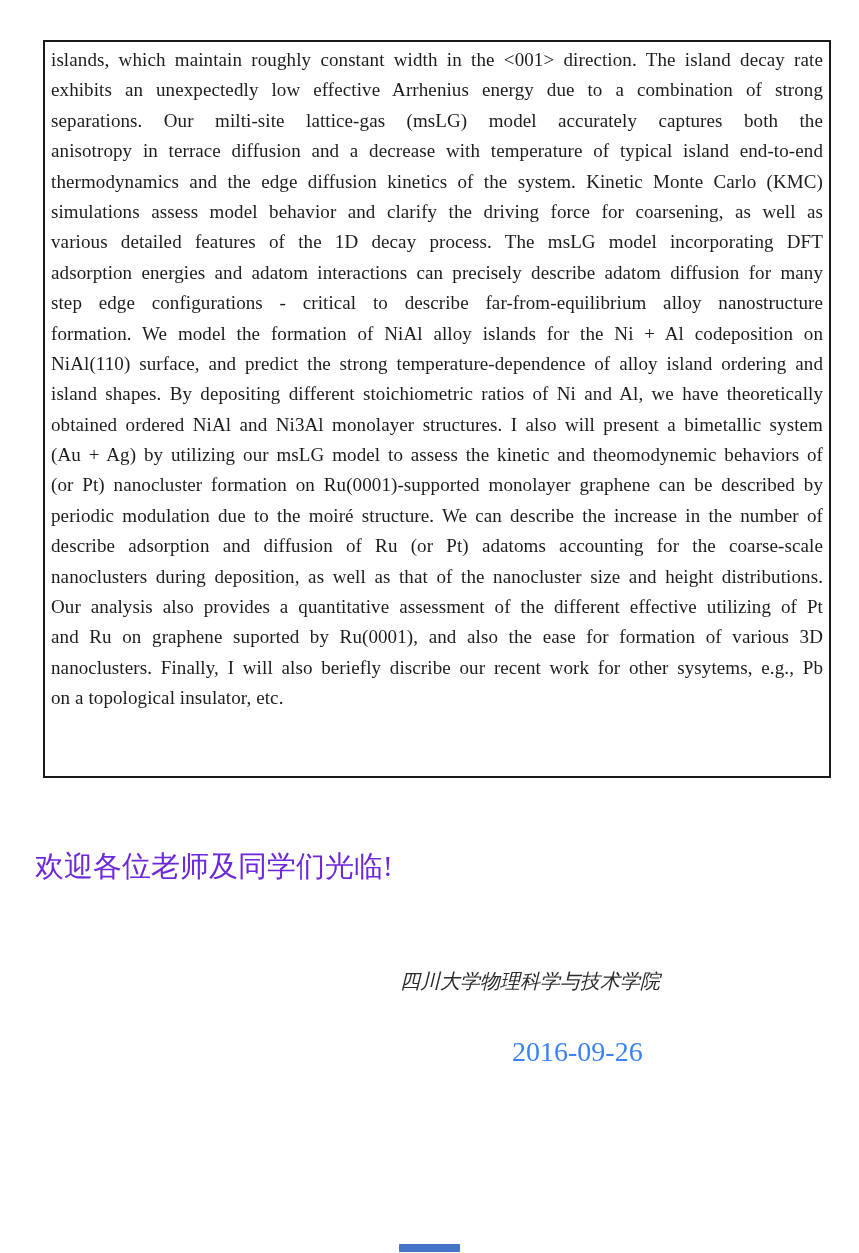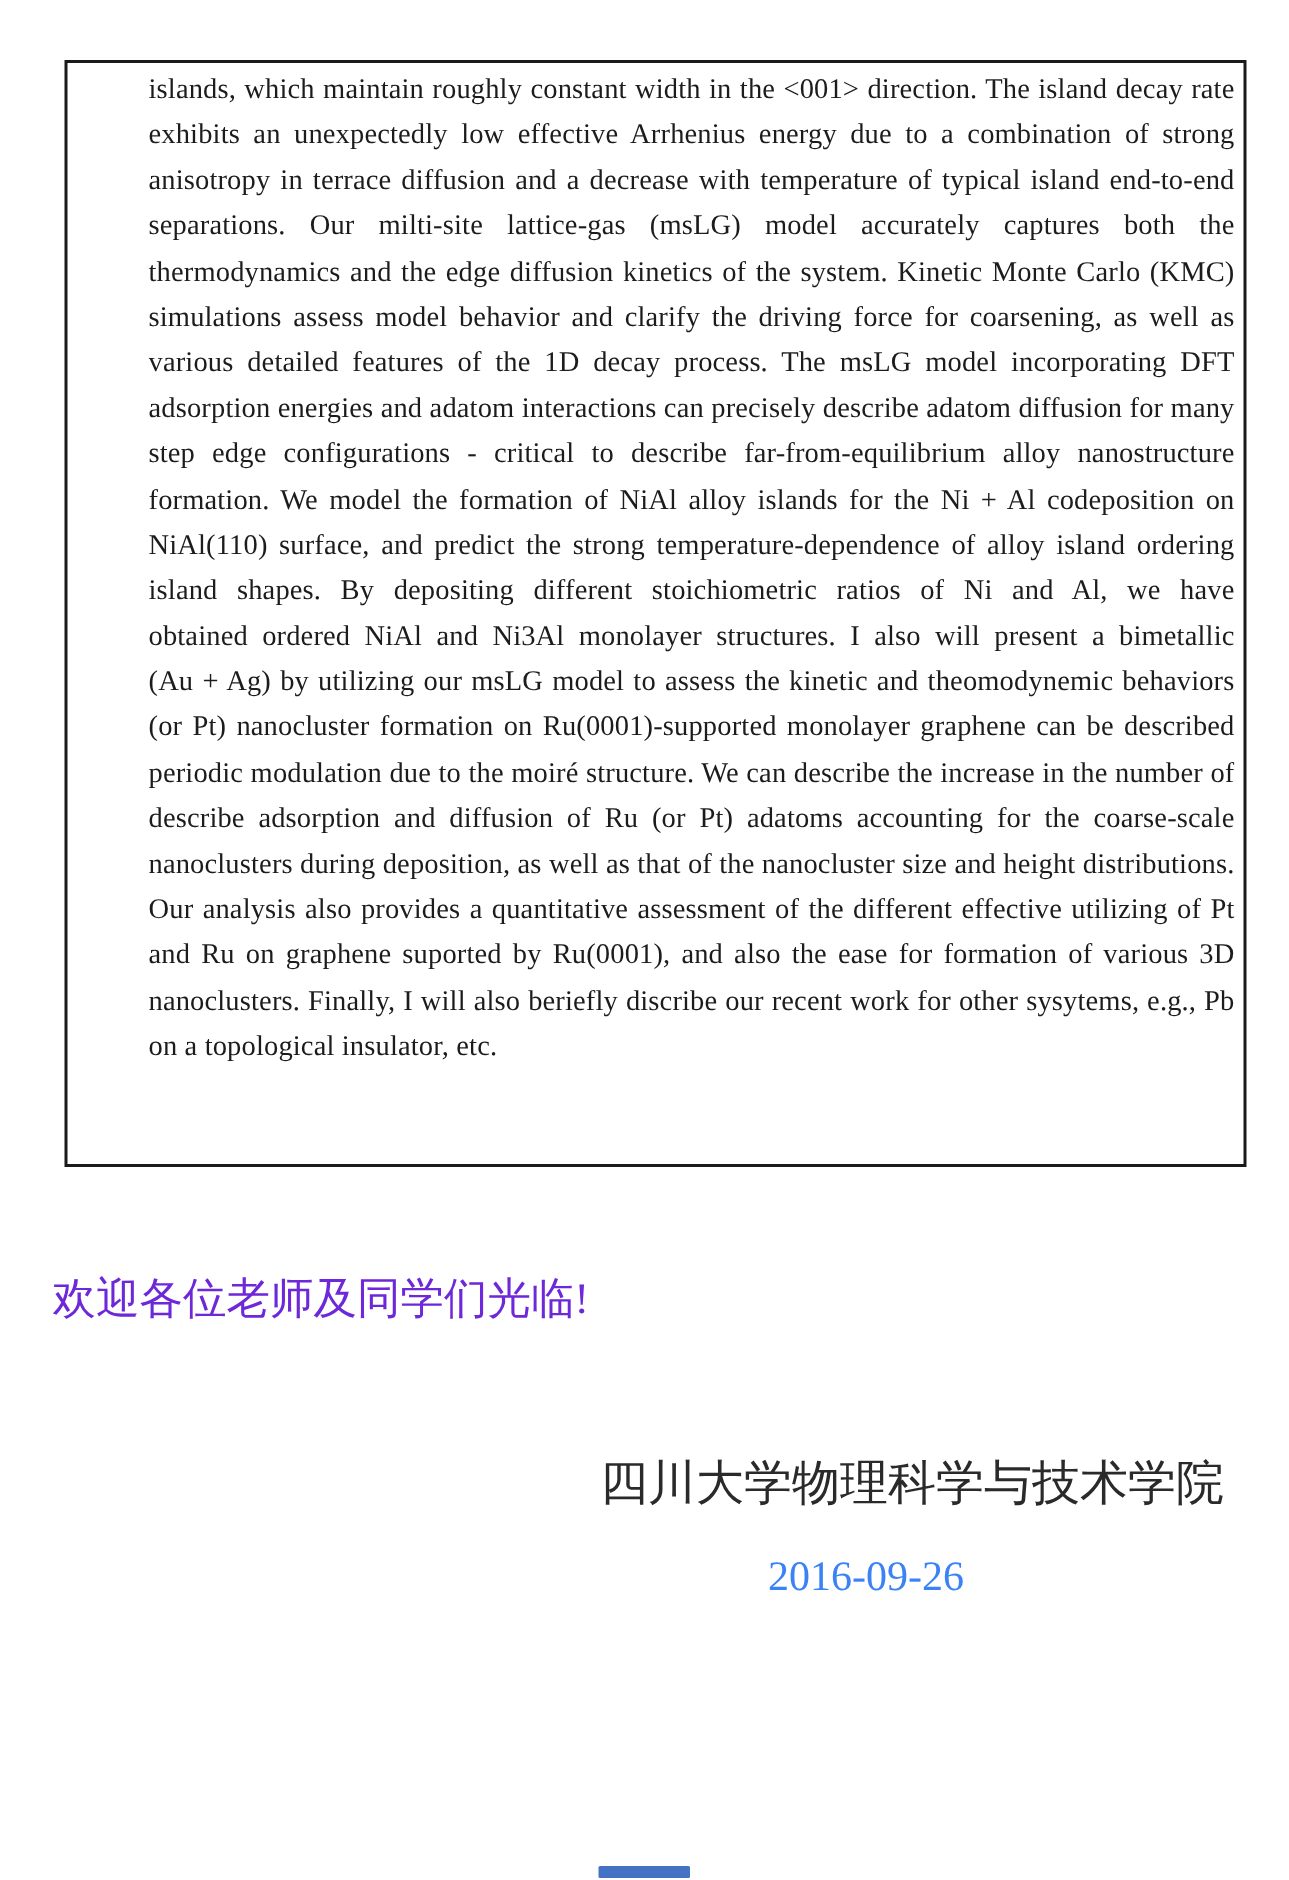--- a/index.html
+++ b/index.html
@@ -31,42 +31,42 @@
     font-size: 19px;
     line-height: 30.4px;
     letter-spacing: 0.1px;
   }
   .abs-line {
     text-align: justify;
     text-align-last: justify;
     white-space: normal;
     overflow: hidden;
     height: 30.4px;
-    margin-left: 48px;
   }
   .abs-line.last {
     text-align-last: left;
   }
   .welcome-text {
     position: absolute;
     left: 35px;
     top: 850px;
     font-size: 29px;
     line-height: 1.15;
     font-family: "Liberation Serif", "DejaVu Sans", serif;
     color: #6d28d9;
   }
   .institution-text {
     position: absolute;
     left: 400px;
     top: 970px;
-    font-size: 32px;
+    font-size: 20px;
     line-height: 1.15;
     font-family: "Liberation Serif", "DejaVu Sans", serif;
     color: #2a2a2a;
+    font-style: italic;
   }
   .date-text {
     position: absolute;
     left: 512px;
     top: 1036px;
     font-size: 28px;
     line-height: 1.15;
     color: #3b82f6;
   }
   .bottom-indicator-bar {
@@ -79,22 +79,22 @@
     background: #4472c4;
   }
 </style>
 </head>
 <body>
 
 <div class="abstract-box">
   <div class="abstract-text">
       <div class="abs-line">islands, which maintain roughly constant width in the &lt;001&gt; direction. The island decay rate</div>
       <div class="abs-line">exhibits an unexpectedly low effective Arrhenius energy due to a combination of strong</div>
+      <div class="abs-line">separations. Our milti-site lattice-gas (msLG) model accurately captures both the</div>
       <div class="abs-line">anisotropy in terrace diffusion and a decrease with temperature of typical island end-to-end</div>
-      <div class="abs-line">separations. Our milti-site lattice-gas (msLG) model accurately captures both the</div>
       <div class="abs-line">thermodynamics and the edge diffusion kinetics of the system. Kinetic Monte Carlo (KMC)</div>
       <div class="abs-line">simulations assess model behavior and clarify the driving force for coarsening, as well as</div>
       <div class="abs-line">various detailed features of the 1D decay process. The msLG model incorporating DFT</div>
       <div class="abs-line">adsorption energies and adatom interactions can precisely describe adatom diffusion for many</div>
       <div class="abs-line">step edge configurations - critical to describe far-from-equilibrium alloy nanostructure</div>
       <div class="abs-line">formation. We model the formation of NiAl alloy islands for the Ni + Al codeposition on</div>
       <div class="abs-line">NiAl(110) surface, and predict the strong temperature-dependence of alloy island ordering and</div>
       <div class="abs-line">island shapes. By depositing different stoichiometric ratios of Ni and Al, we have theoretically</div>
       <div class="abs-line">obtained ordered NiAl and Ni3Al monolayer structures. I also will present a bimetallic system</div>
       <div class="abs-line">(Au + Ag) by utilizing our msLG model to assess the kinetic and theomodynemic behaviors of</div>

